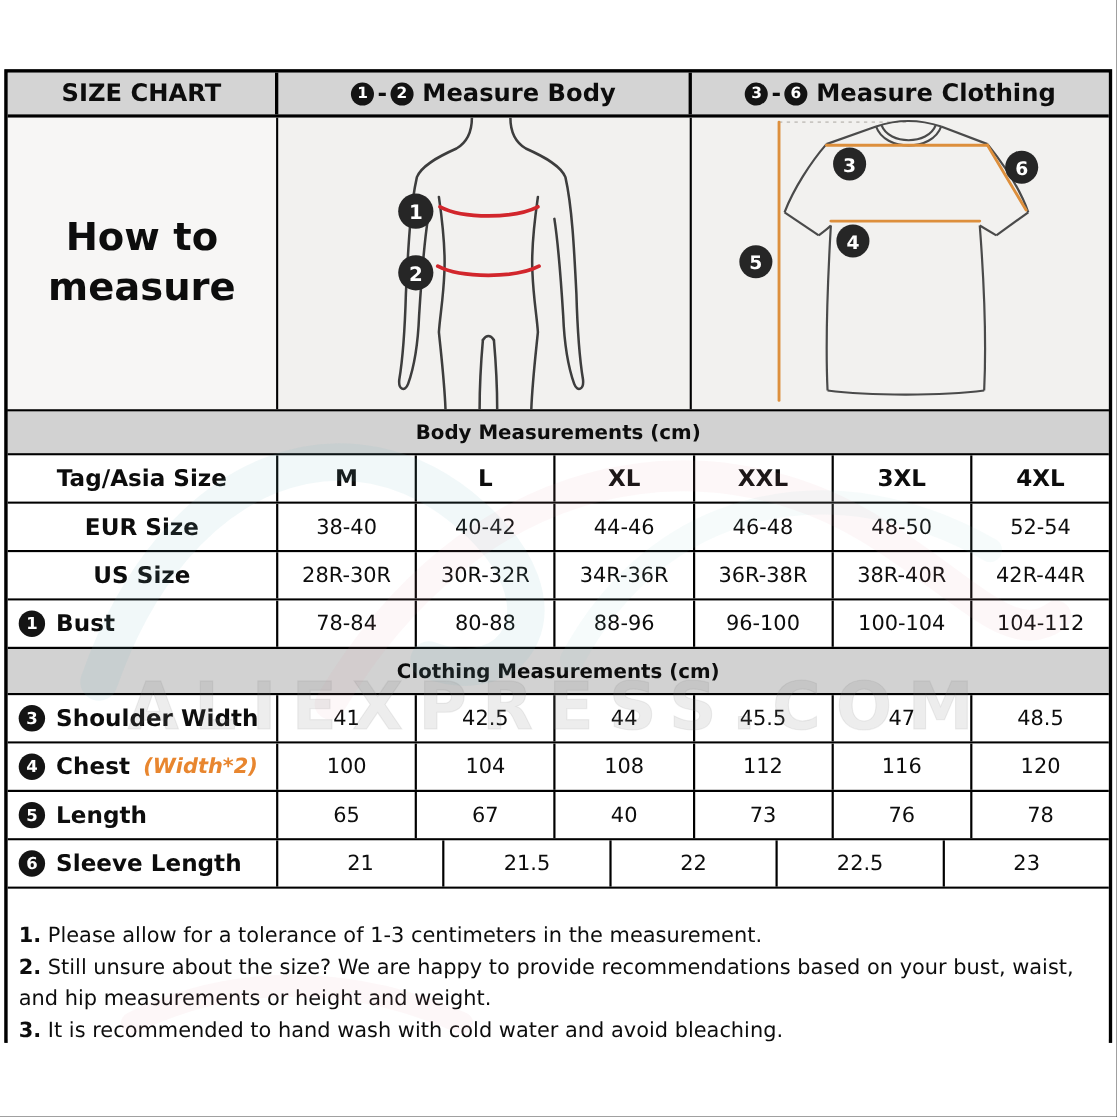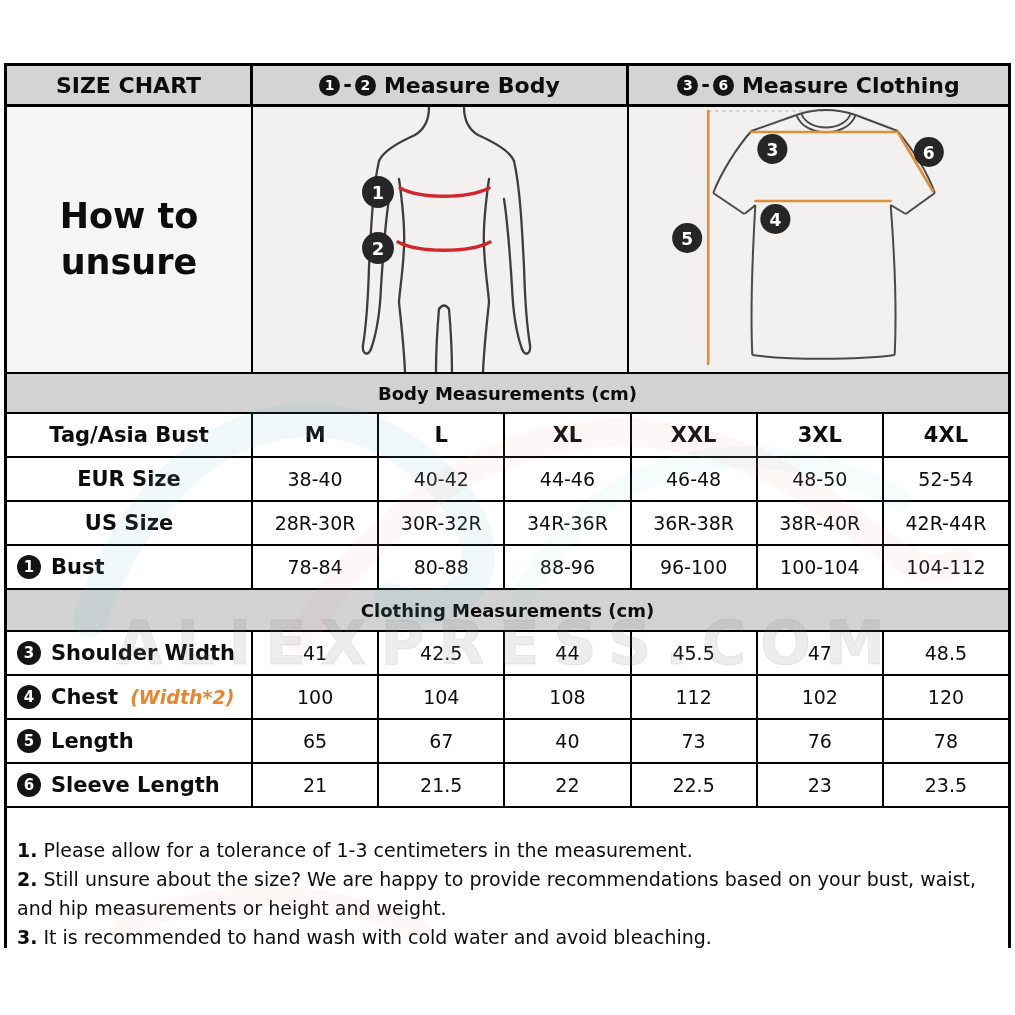--- a/index.html
+++ b/index.html
@@ -61,21 +61,21 @@
         <span class="legend-dash">-</span>
         <span class="badge">6</span>
       <span class="legend-label">Measure Clothing</span>
     </div>
   </div>
 
   <div class="row-fig">
     <div class="fc fc1">
       <div class="howto">
         <div>How to</div>
-        <div>unsure</div>
+        <div>measure</div>
       </div>
     </div>
 
     <div class="fc fc2">
       <svg viewBox="0 0 374 265" preserveAspectRatio="none">
         <g fill="none" stroke="#3d3d3d" stroke-width="2.3" stroke-linecap="round">
           <path d="M176,0 C176,12 172,22 162,28 C144,36 130,44 126,54 C120,80 118,120 116,160 C115,195 113,220 110,238 C109,247 115,250 118,242 C123,228 127,205 128,180 C130,148 132,118 136,92"></path>
           <path d="M211,0 C211,12 215,22 225,28 C243,36 257,44 261,54 C267,80 269,120 271,160 C272,195 274,220 277,238 C278,247 272,250 269,242 C264,228 260,205 259,180 C257,148 255,118 251,92"></path>
           <path d="M146,72 C150,100 152,120 151,140 C150,165 147,180 146,195 C148,215 151,240 152,265"></path>
           <path d="M236,72 C232,100 230,120 231,140 C232,165 235,180 236,195 C234,215 231,240 230,265"></path>
@@ -144,21 +144,21 @@
       </svg>
     </div>
   </div>
 
   <div class="bar">
     <span>Body Measurements (cm)</span>
   </div>
 
   <div class="trow">
     <div class="lab">
-        <span>Tag/Asia Bust</span>
+        <span>Tag/Asia Size</span>
       </div>
     <div class="v hd">M</div>
     <div class="v hd">L</div>
     <div class="v hd">XL</div>
     <div class="v hd">XXL</div>
     <div class="v hd">3XL</div>
     <div class="v hd">4XL</div>
   </div>
 
   <div class="trow">
@@ -218,21 +218,21 @@
   <div class="trow">
     <div class="lab left">
       <span class="rbadge">4</span>
       <span>Chest</span>
       <span class="chest-note">(Width*2)</span>
     </div>
     <div class="v">100</div>
     <div class="v">104</div>
     <div class="v">108</div>
     <div class="v">112</div>
-    <div class="v">102</div>
+    <div class="v">116</div>
     <div class="v">120</div>
   </div>
 
   <div class="trow">
     <div class="lab left">
       <span class="rbadge">5</span>
       <span>Length</span>
     </div>
     <div class="v">65</div>
     <div class="v">67</div>
@@ -245,21 +245,20 @@
   <div class="trow">
     <div class="lab left">
       <span class="rbadge">6</span>
       <span>Sleeve Length</span>
     </div>
     <div class="v">21</div>
     <div class="v">21.5</div>
     <div class="v">22</div>
     <div class="v">22.5</div>
     <div class="v">23</div>
-    <div class="v">23.5</div>
   </div>
 
   <div class="notes">
     <div class="note"><b>1.</b><span> Please allow for a tolerance of 1-3 centimeters in the measurement.</span></div>
     <div class="note"><b>2.</b><span> Still unsure about the size? We are happy to provide recommendations based on your bust, waist, and hip measurements or height and weight.</span></div>
     <div class="note"><b>3.</b><span> It is recommended to hand wash with cold water and avoid bleaching.</span></div>
   </div>
 </div>
 
 <div class="wm">

